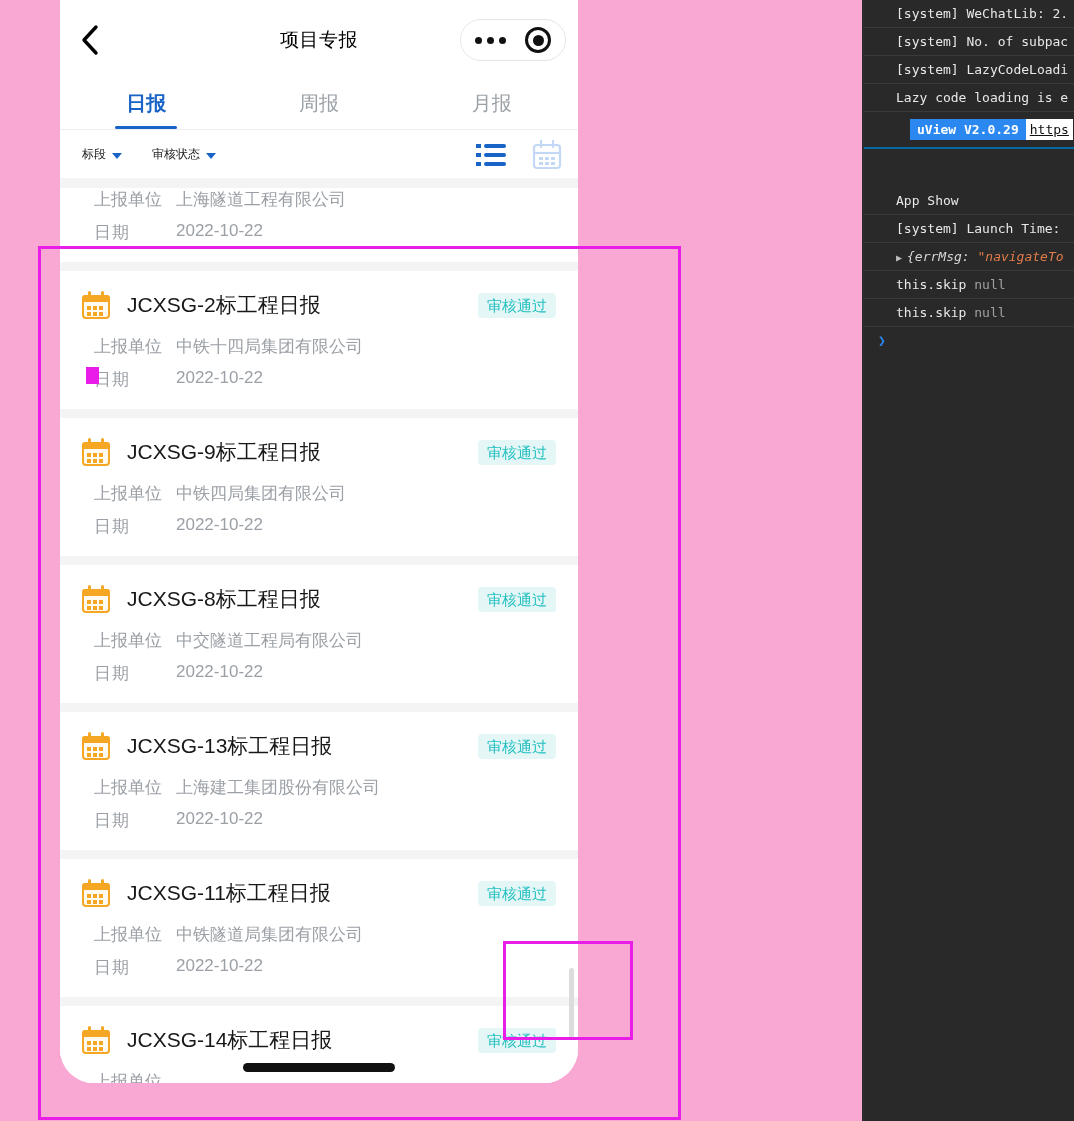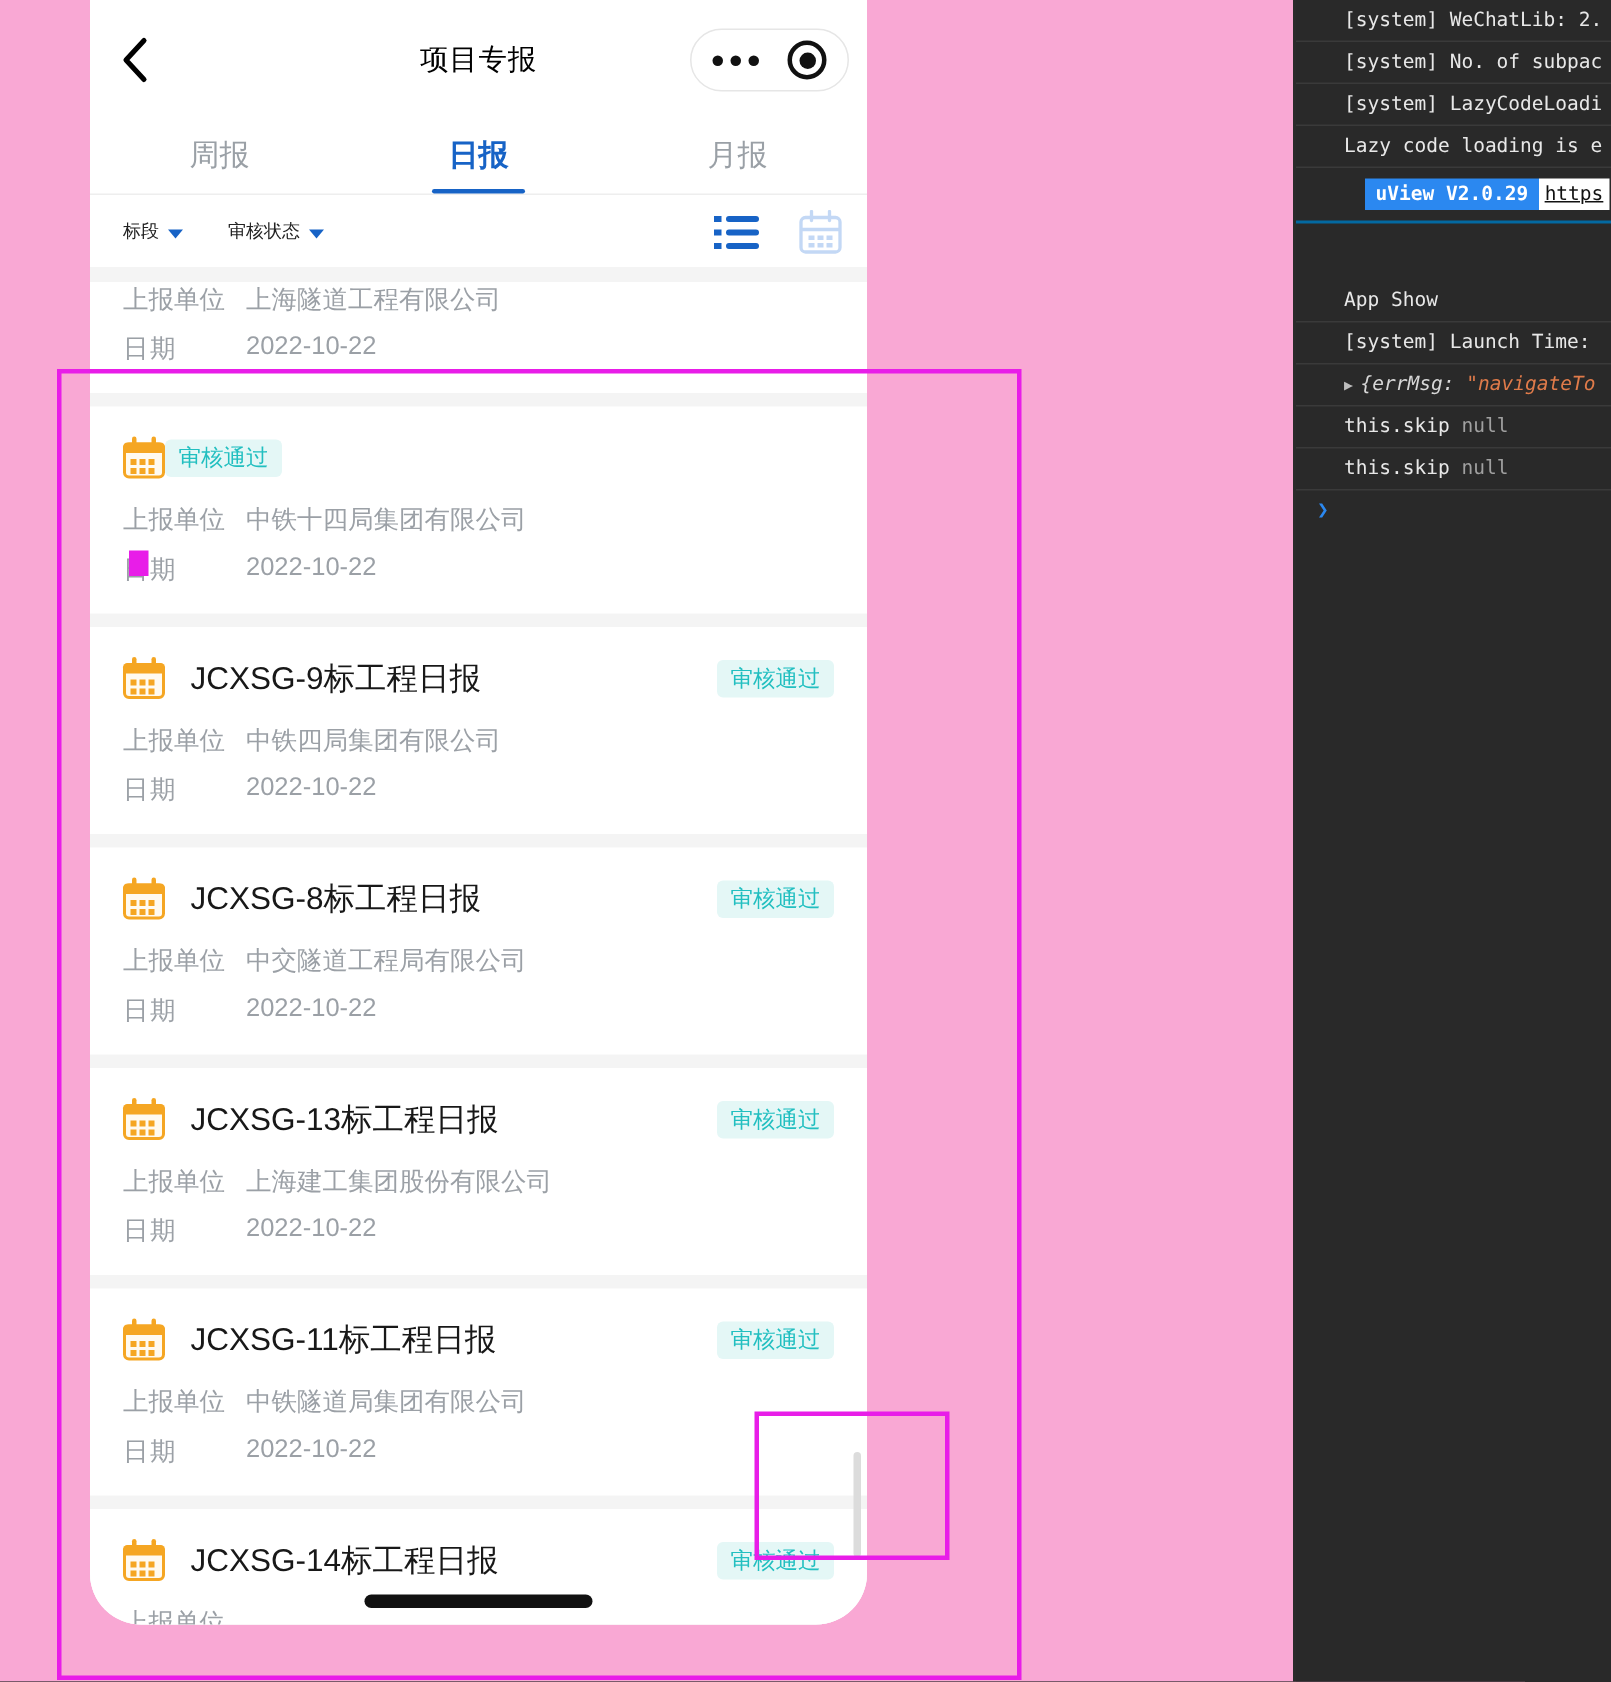--- a/index.html
+++ b/index.html
@@ -76,21 +76,21 @@
   .cal-icon .peg.l { left: 6px; }
   .cal-icon .peg.r { right: 6px; }
   .cal-icon .dots { position: absolute; left: 5px; top: 15px; width: 18px; display: flex; flex-wrap: wrap; gap: 2px 2px; }
   .cal-icon .dots i { width: 4px; height: 4px; background: #f5a623; display: block; }
   .card-title { font-size: 21px; color: #181818; margin-left: 17px; flex: 1; white-space: nowrap; }
   .badge {
     background: #e4f7f6; color: #22bfc0; font-size: 15px; border-radius: 4px;
     padding: 5px 9px; line-height: 1; white-space: nowrap; cursor: pointer;
   }
   .card-row { display: flex; font-size: 17px; color: #9ba0a6; margin-top: 10px; }
-  .card-row .lbl { width: 82px; flex: 0 0 auto; }
+  .card-row .lbl { width: 82px; flex: 0 0 auto; margin-left: 12px; }
   .card-row .val { color: #9ba0a6; text-align: center; }
   .card-row.date .lbl { letter-spacing: 1px; }
 
   
   .card.partial-top { padding-top: 0; padding-bottom: 18px; }
 
   
   #inner-scrollbar { position: absolute; left: 509px; top: 790px; width: 5px; height: 70px; background: #dcdcdc; border-radius: 3px; z-index: 5; }
 
   
@@ -148,25 +148,25 @@
               <i></i>
               <i></i>
             </span>
           <span class="cap-target">
               <b></b>
             </span>
         </div>
       </div>
 
       <div class="tabs">
+        <div class="tab active">
+            <span>日报</span>
+          </div>
         <div class="tab">
             <span>周报</span>
-          </div>
-        <div class="tab active">
-            <span>日报</span>
           </div>
         <div class="tab">
             <span>月报</span>
           </div>
       </div>
 
       <div class="filterbar">
         <div class="filter-item">
           <span>标段</span>
           <span class="caret"></span>
@@ -225,20 +225,21 @@
                 <span class="cal-top"></span>
               <span class="dots">
                   <i></i>
                   <i></i>
                   <i></i>
                   <i></i>
                   <i></i>
                   <i></i>
                 </span>
             </span>
+            <span class="card-title">JCXSG-2标工程日报</span>
             <span class="badge">审核通过</span>
           </div>
           <div class="card-row">
             <span class="lbl">上报单位</span>
             <span class="val">中铁十四局集团有限公司</span>
           </div>
           <div class="card-row date">
             <span class="lbl">日期</span>
             <span class="val">2022-10-22</span>
           </div>

